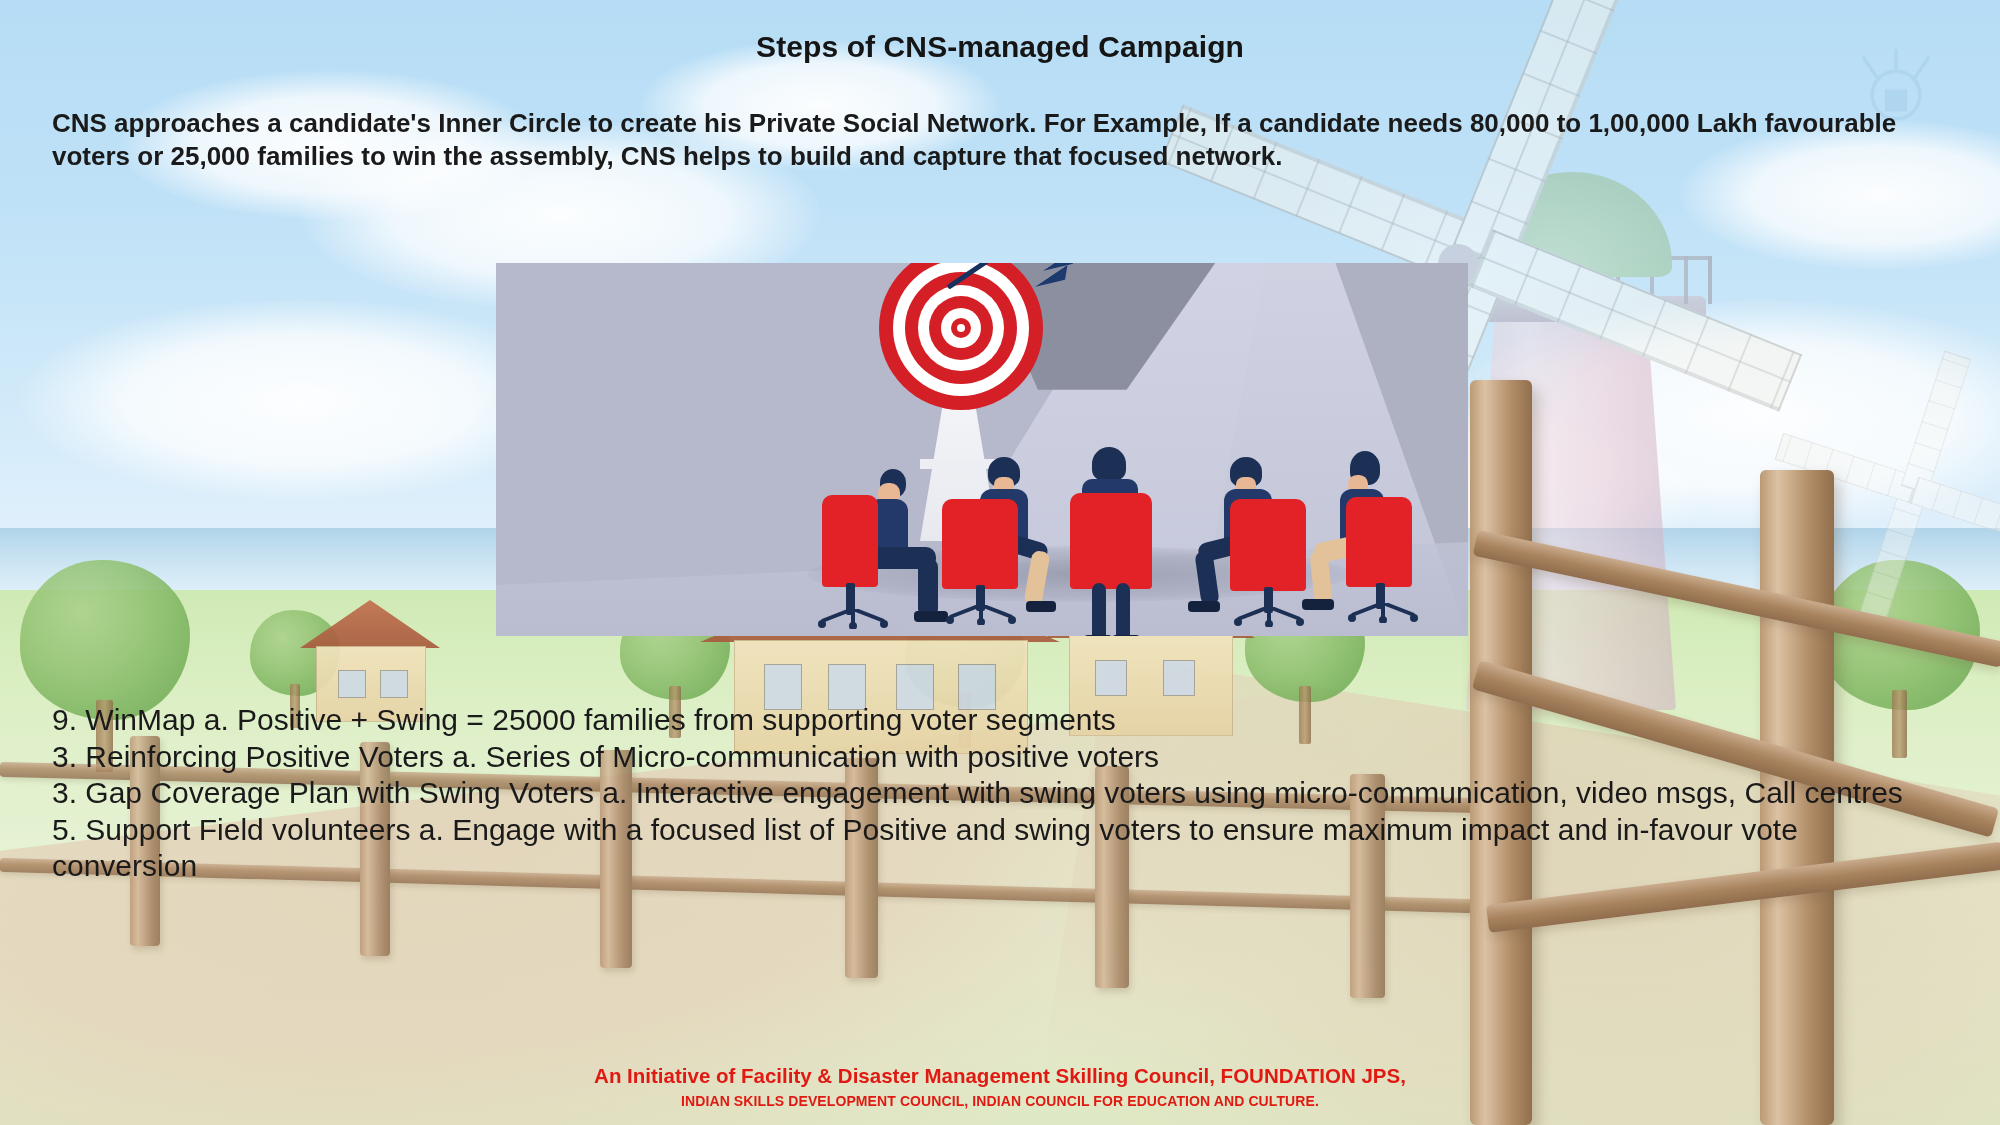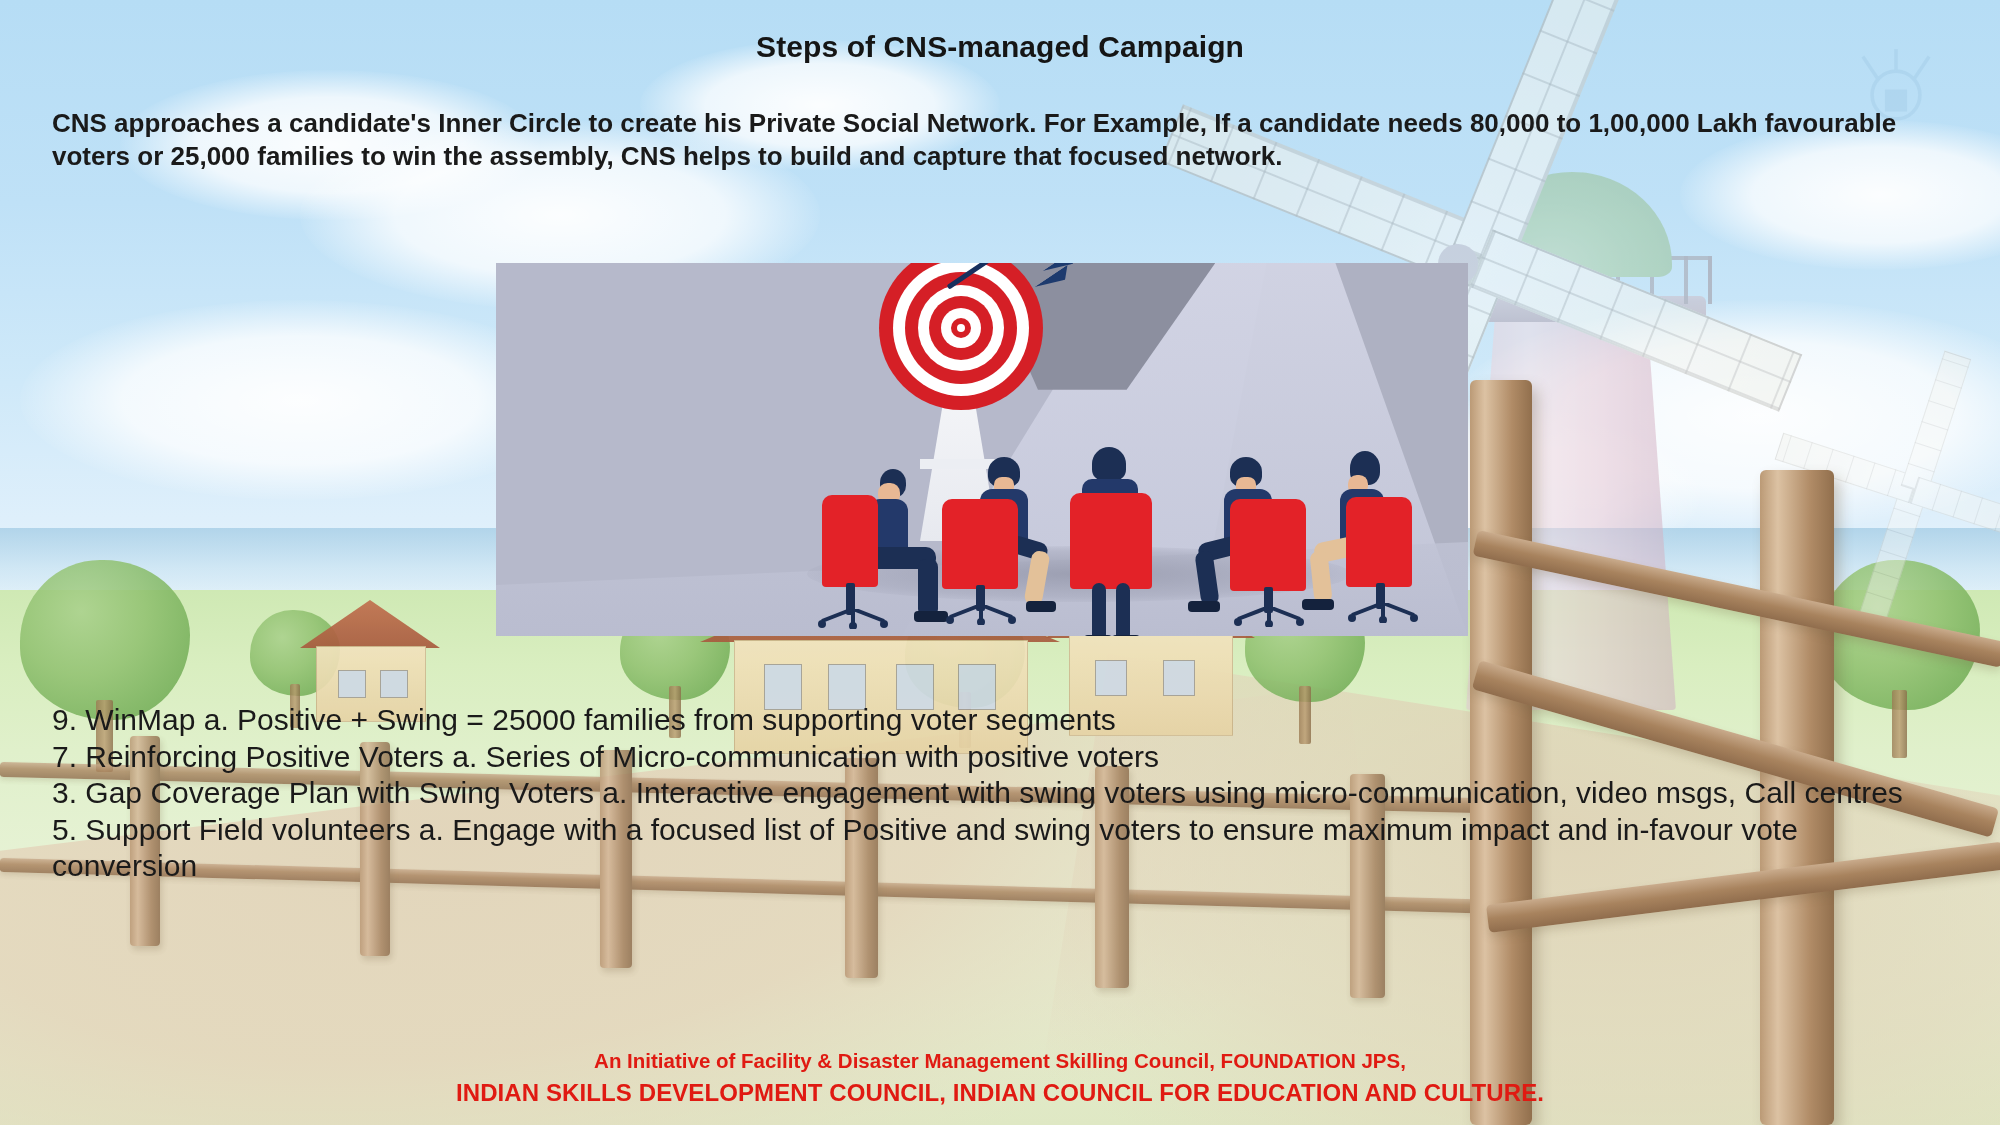--- a/index.html
+++ b/index.html
@@ -246,21 +246,21 @@
 
   .footer {
     position: absolute;
     left: 0; right: 0;
     bottom: 14px;
     text-align: center;
     color: #e01a12;
     font-weight: bold;
   }
   .footer .f1 { font-size: 20.5px; line-height: 1.45; }
-  .footer .f2 { font-size: 24px; line-height: 1.45; letter-spacing: .1px; }
+  .footer .f2 { font-size: 14px; line-height: 1.45; letter-spacing: .1px; }
 
   
   .illus {
     position: absolute;
     left: 496px; top: 263px;
     width: 972px; height: 373px;
     background: #b9bcce;
     overflow: hidden;
   }
   .il-left-wall {
@@ -572,21 +572,21 @@
       </svg>
     </div>
   </div>
 
   <div class="title">Steps of CNS-managed Campaign</div>
 
   <div class="intro">CNS approaches a candidate's Inner Circle to create his Private Social Network. For Example, If a candidate needs 80,000 to 1,00,000 Lakh favourable voters or 25,000 families to win the assembly, CNS helps to build and capture that focused network.</div>
 
   <div class="steps">
     <div class="step">9. WinMap a. Positive + Swing = 25000 families from supporting voter segments</div>
-    <div class="step">7. Reinforcing Positive Voters a. Series of Micro-communication with positive voters</div>
+    <div class="step">3. Reinforcing Positive Voters a. Series of Micro-communication with positive voters</div>
     <div class="step">3. Gap Coverage Plan with Swing Voters a. Interactive engagement with swing voters using micro-communication, video msgs, Call centres</div>
     <div class="step">5. Support Field volunteers a. Engage with a focused list of Positive and swing voters to ensure maximum impact and in-favour vote conversion</div>
   </div>
 
   <div class="footer">
     <div class="f1">An Initiative of Facility &amp; Disaster Management Skilling Council, FOUNDATION JPS,</div>
     <div class="f2">INDIAN  SKILLS DEVELOPMENT COUNCIL, INDIAN COUNCIL FOR EDUCATION AND CULTURE.</div>
   </div>
 
 </div>

